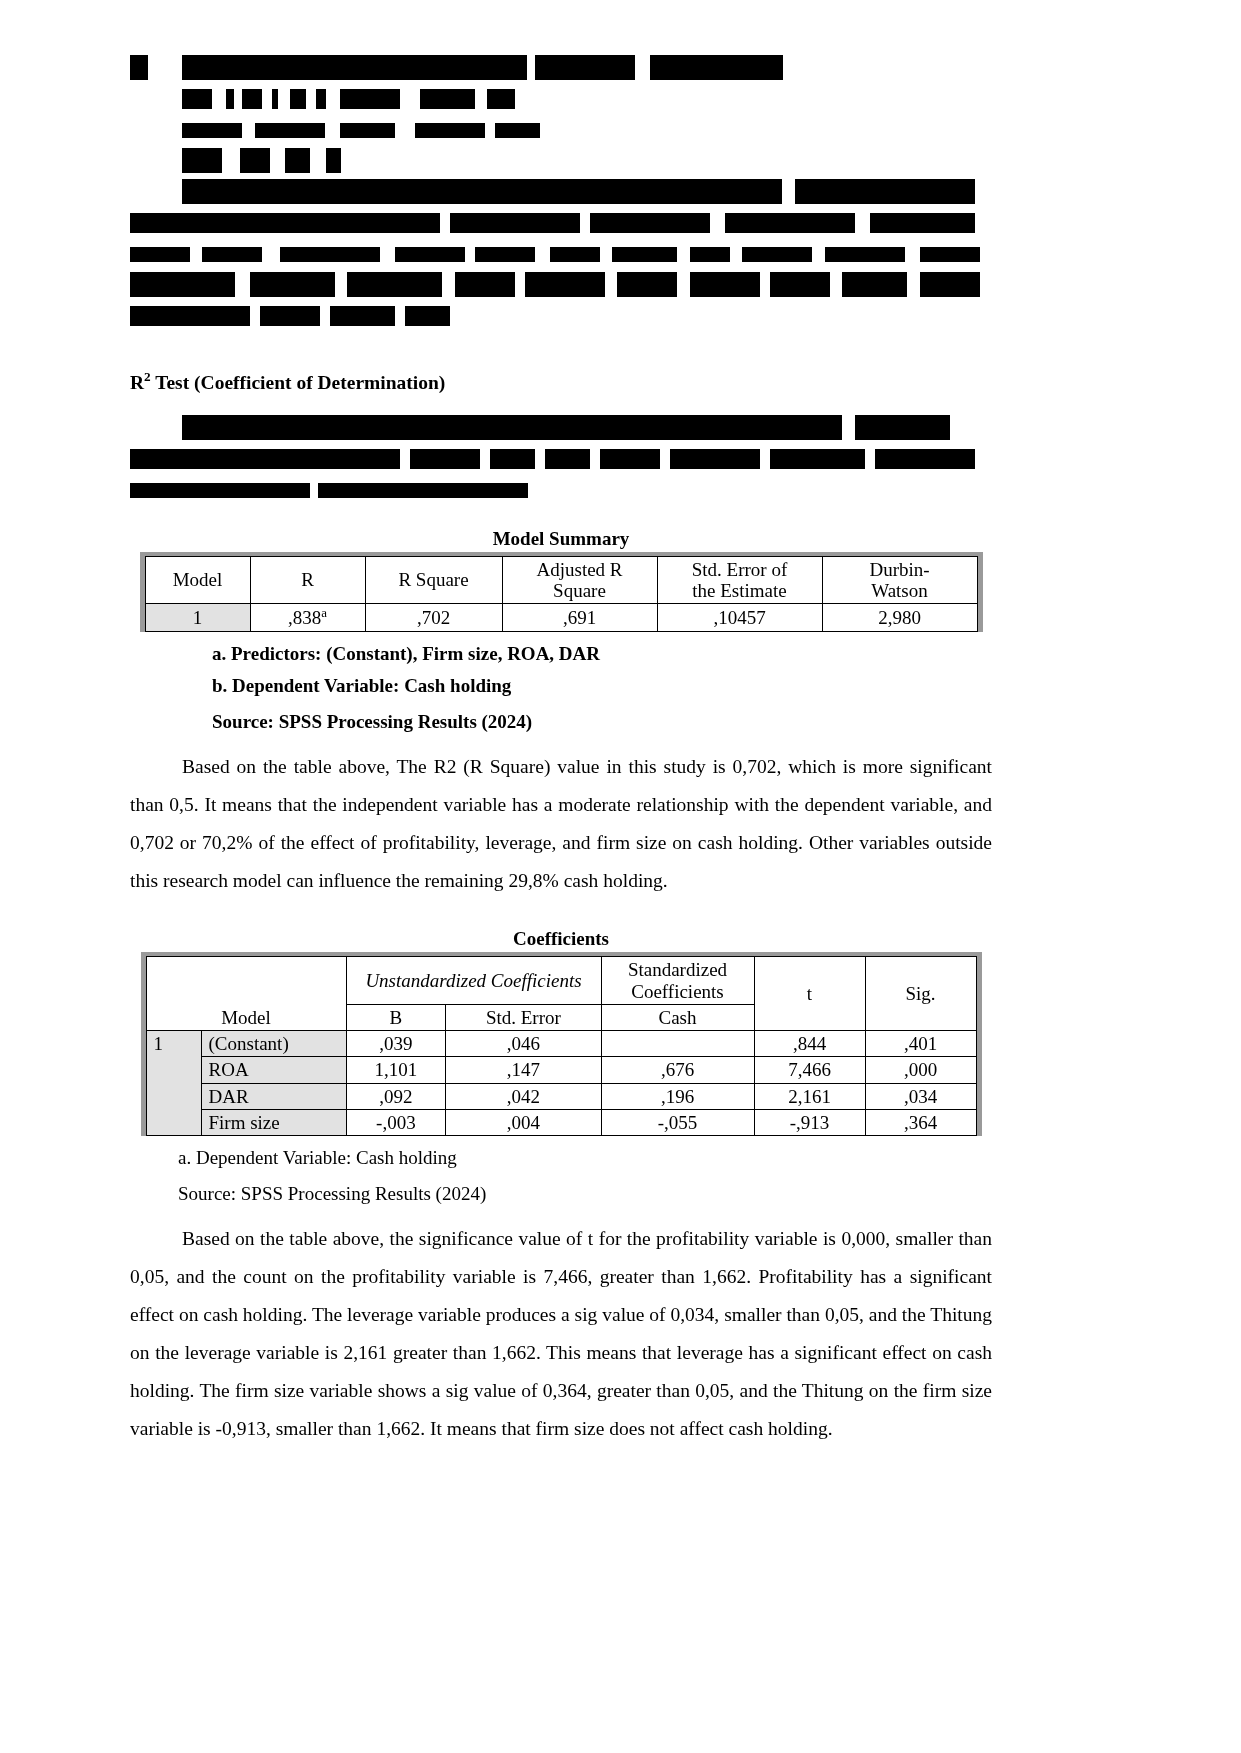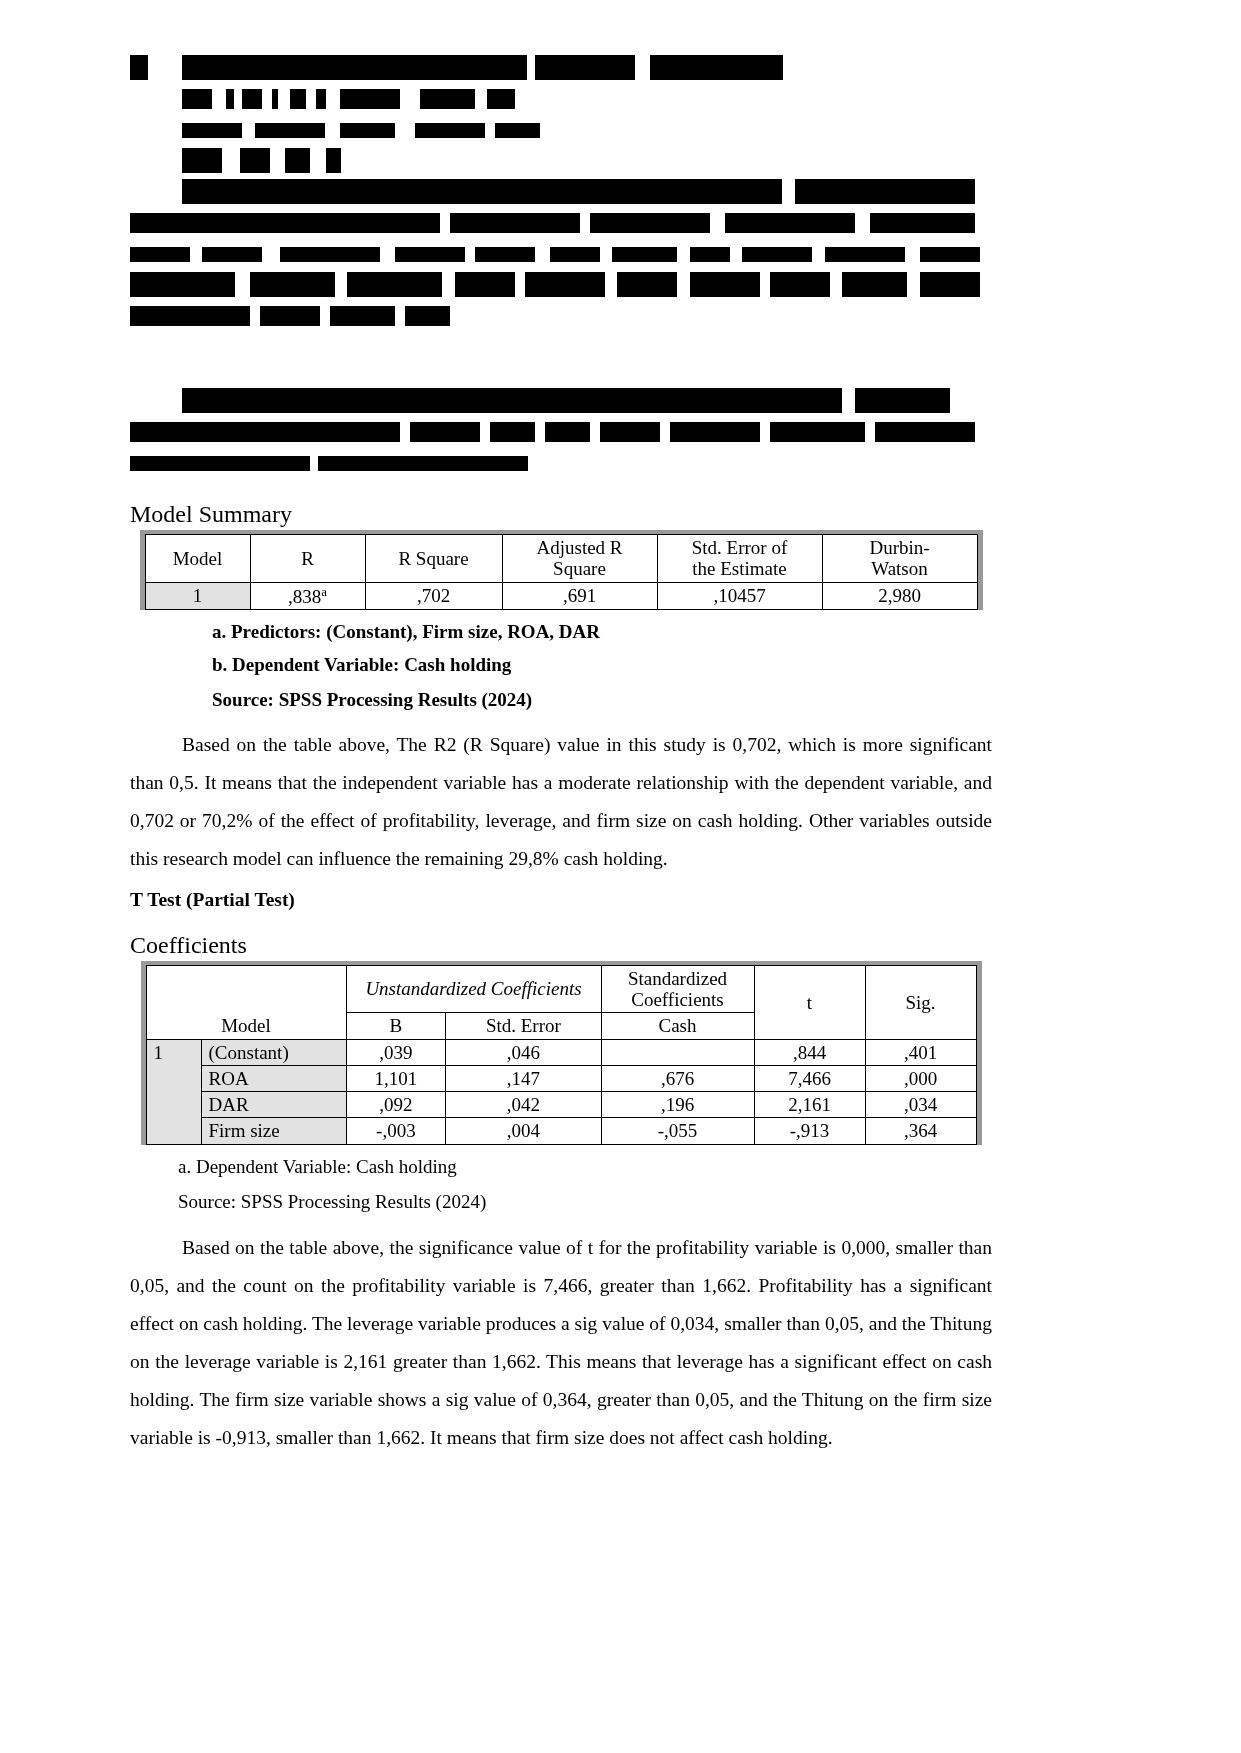--- a/index.html
+++ b/index.html
@@ -54,23 +54,23 @@
     font-weight: bold;
     margin: 0;
     padding: 0;
     line-height: 1.3;
     font-family: "Liberation Serif", "DejaVu Serif", serif;
   }
   .sup { font-size: 0.68em; vertical-align: super; }
 
   
   .table-title {
-    text-align: left;
-    font-weight: normal;
-    font-size: 24px;
+    text-align: center;
+    font-weight: bold;
+    font-size: 19px;
     margin: 0 0 6px 0;
   }
   table.spss {
     border-collapse: collapse;
     font-size: 19px;
     font-family: "Liberation Serif", "DejaVu Serif", serif;
     background: #ffffff;
   }
   table.spss td, table.spss th {
     border: 1px solid #000000;
@@ -215,20 +215,21 @@
         <span class="rline">
           <span class="rbar" style="left: 0px; width: 120px;"></span>
           <span class="rbar" style="left: 130px; width: 60px;"></span>
           <span class="rbar" style="left: 200px; width: 65px;"></span>
           <span class="rbar" style="left: 275px; width: 45px;"></span>
         </span>
       </div>
 
     <div class="sp34"></div>
 
+    <h3 class="section-heading"><span>R</span><span class="sup">2</span><span> Test (Coefficient of Determination)</span></h3>
 
     <div class="sp20"></div>
 
     <div class="redact-block" id="redact-mid">
         <span class="rline">
           <span class="rbar tall" style="left: 52px; width: 660px;"></span>
           <span class="rbar tall" style="left: 725px; width: 95px;"></span>
         </span>
         <span class="rline">
           <span class="rbar" style="left: 0px; width: 270px;"></span>
@@ -300,21 +301,20 @@
       <p class="footnote">b. Dependent Variable: Cash holding</p>
       <p class="source-line">Source: SPSS Processing Results (2024)</p>
     </div>
 
     <div class="sp12"></div>
 
     <p class="body">Based on the table above, The R2 (R Square) value in this study is 0,702, which is more significant than 0,5. It means that the independent variable has a moderate relationship with the dependent variable, and 0,702 or 70,2% of the effect of profitability, leverage, and firm size on cash holding. Other variables outside this research model can influence the remaining 29,8% cash holding.</p>
 
     <div class="sp8"></div>
 
-    <h3 class="section-heading">T Test (Partial Test)</h3>
 
     <div class="sp20"></div>
 
     <div style="text-align:center;">
       <div class="table-title">Coefficients</div>
     </div>
 
     <div style="text-align:center;">
       <div class="tbl-wrap">
         <span class="tbl-edge-r"></span>

